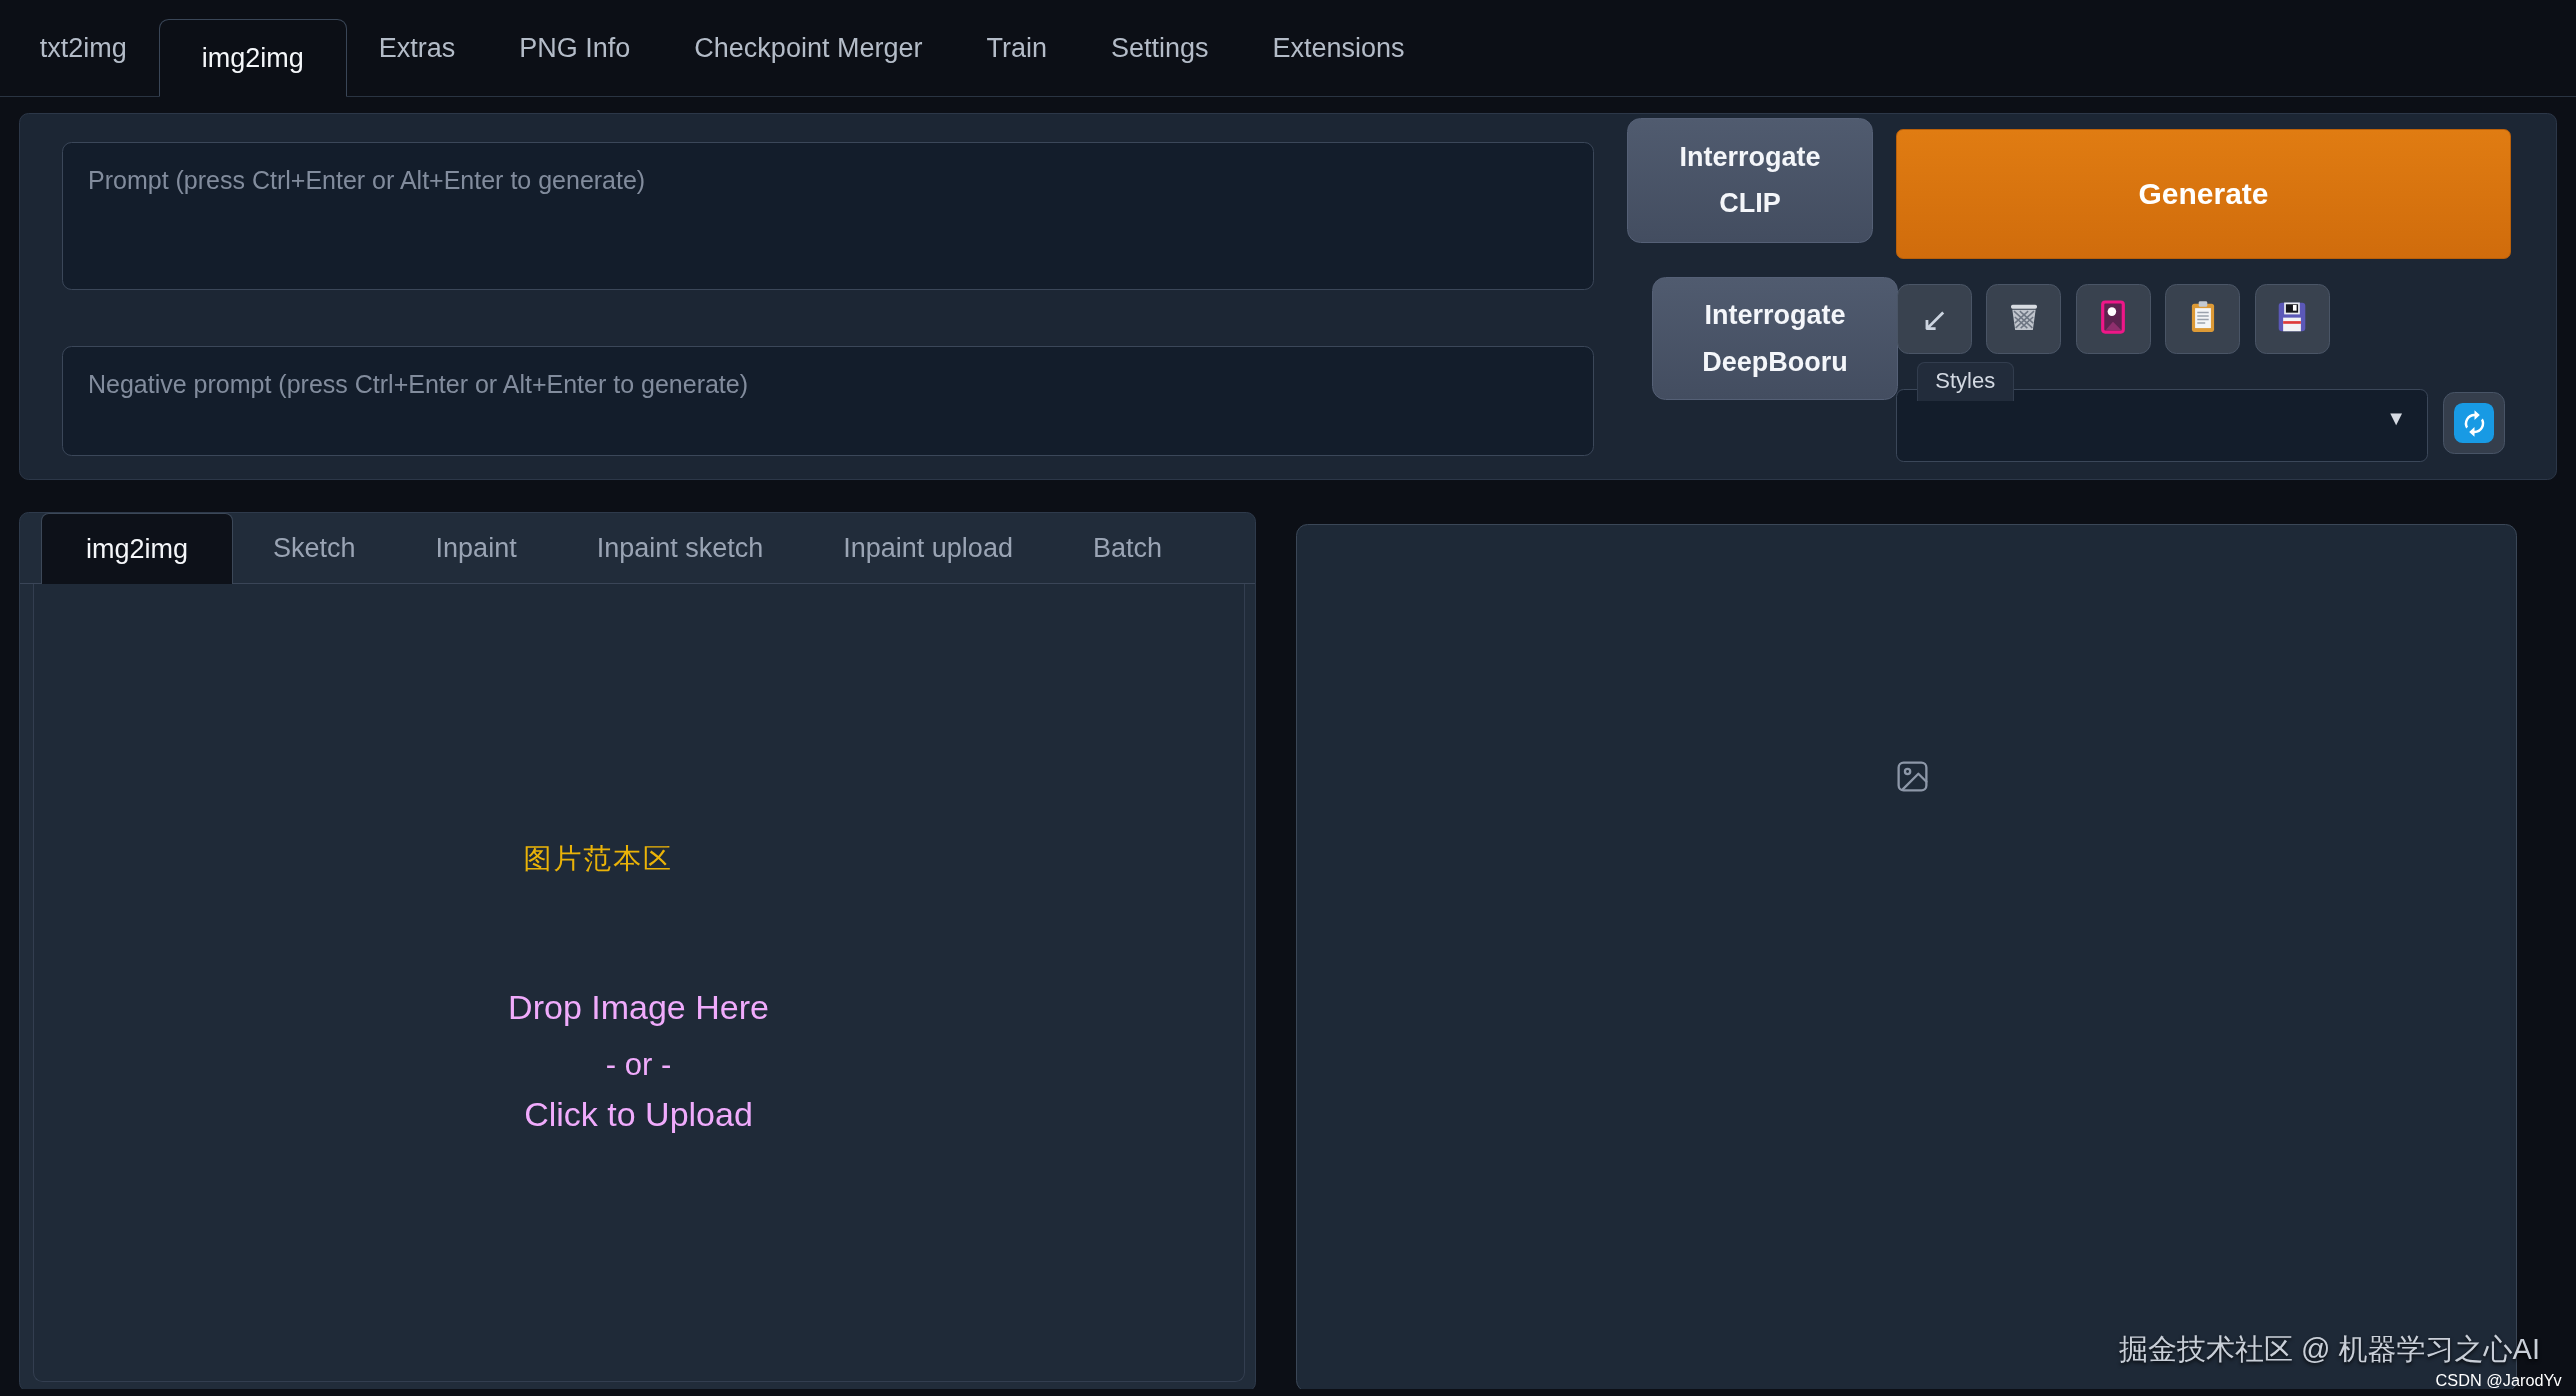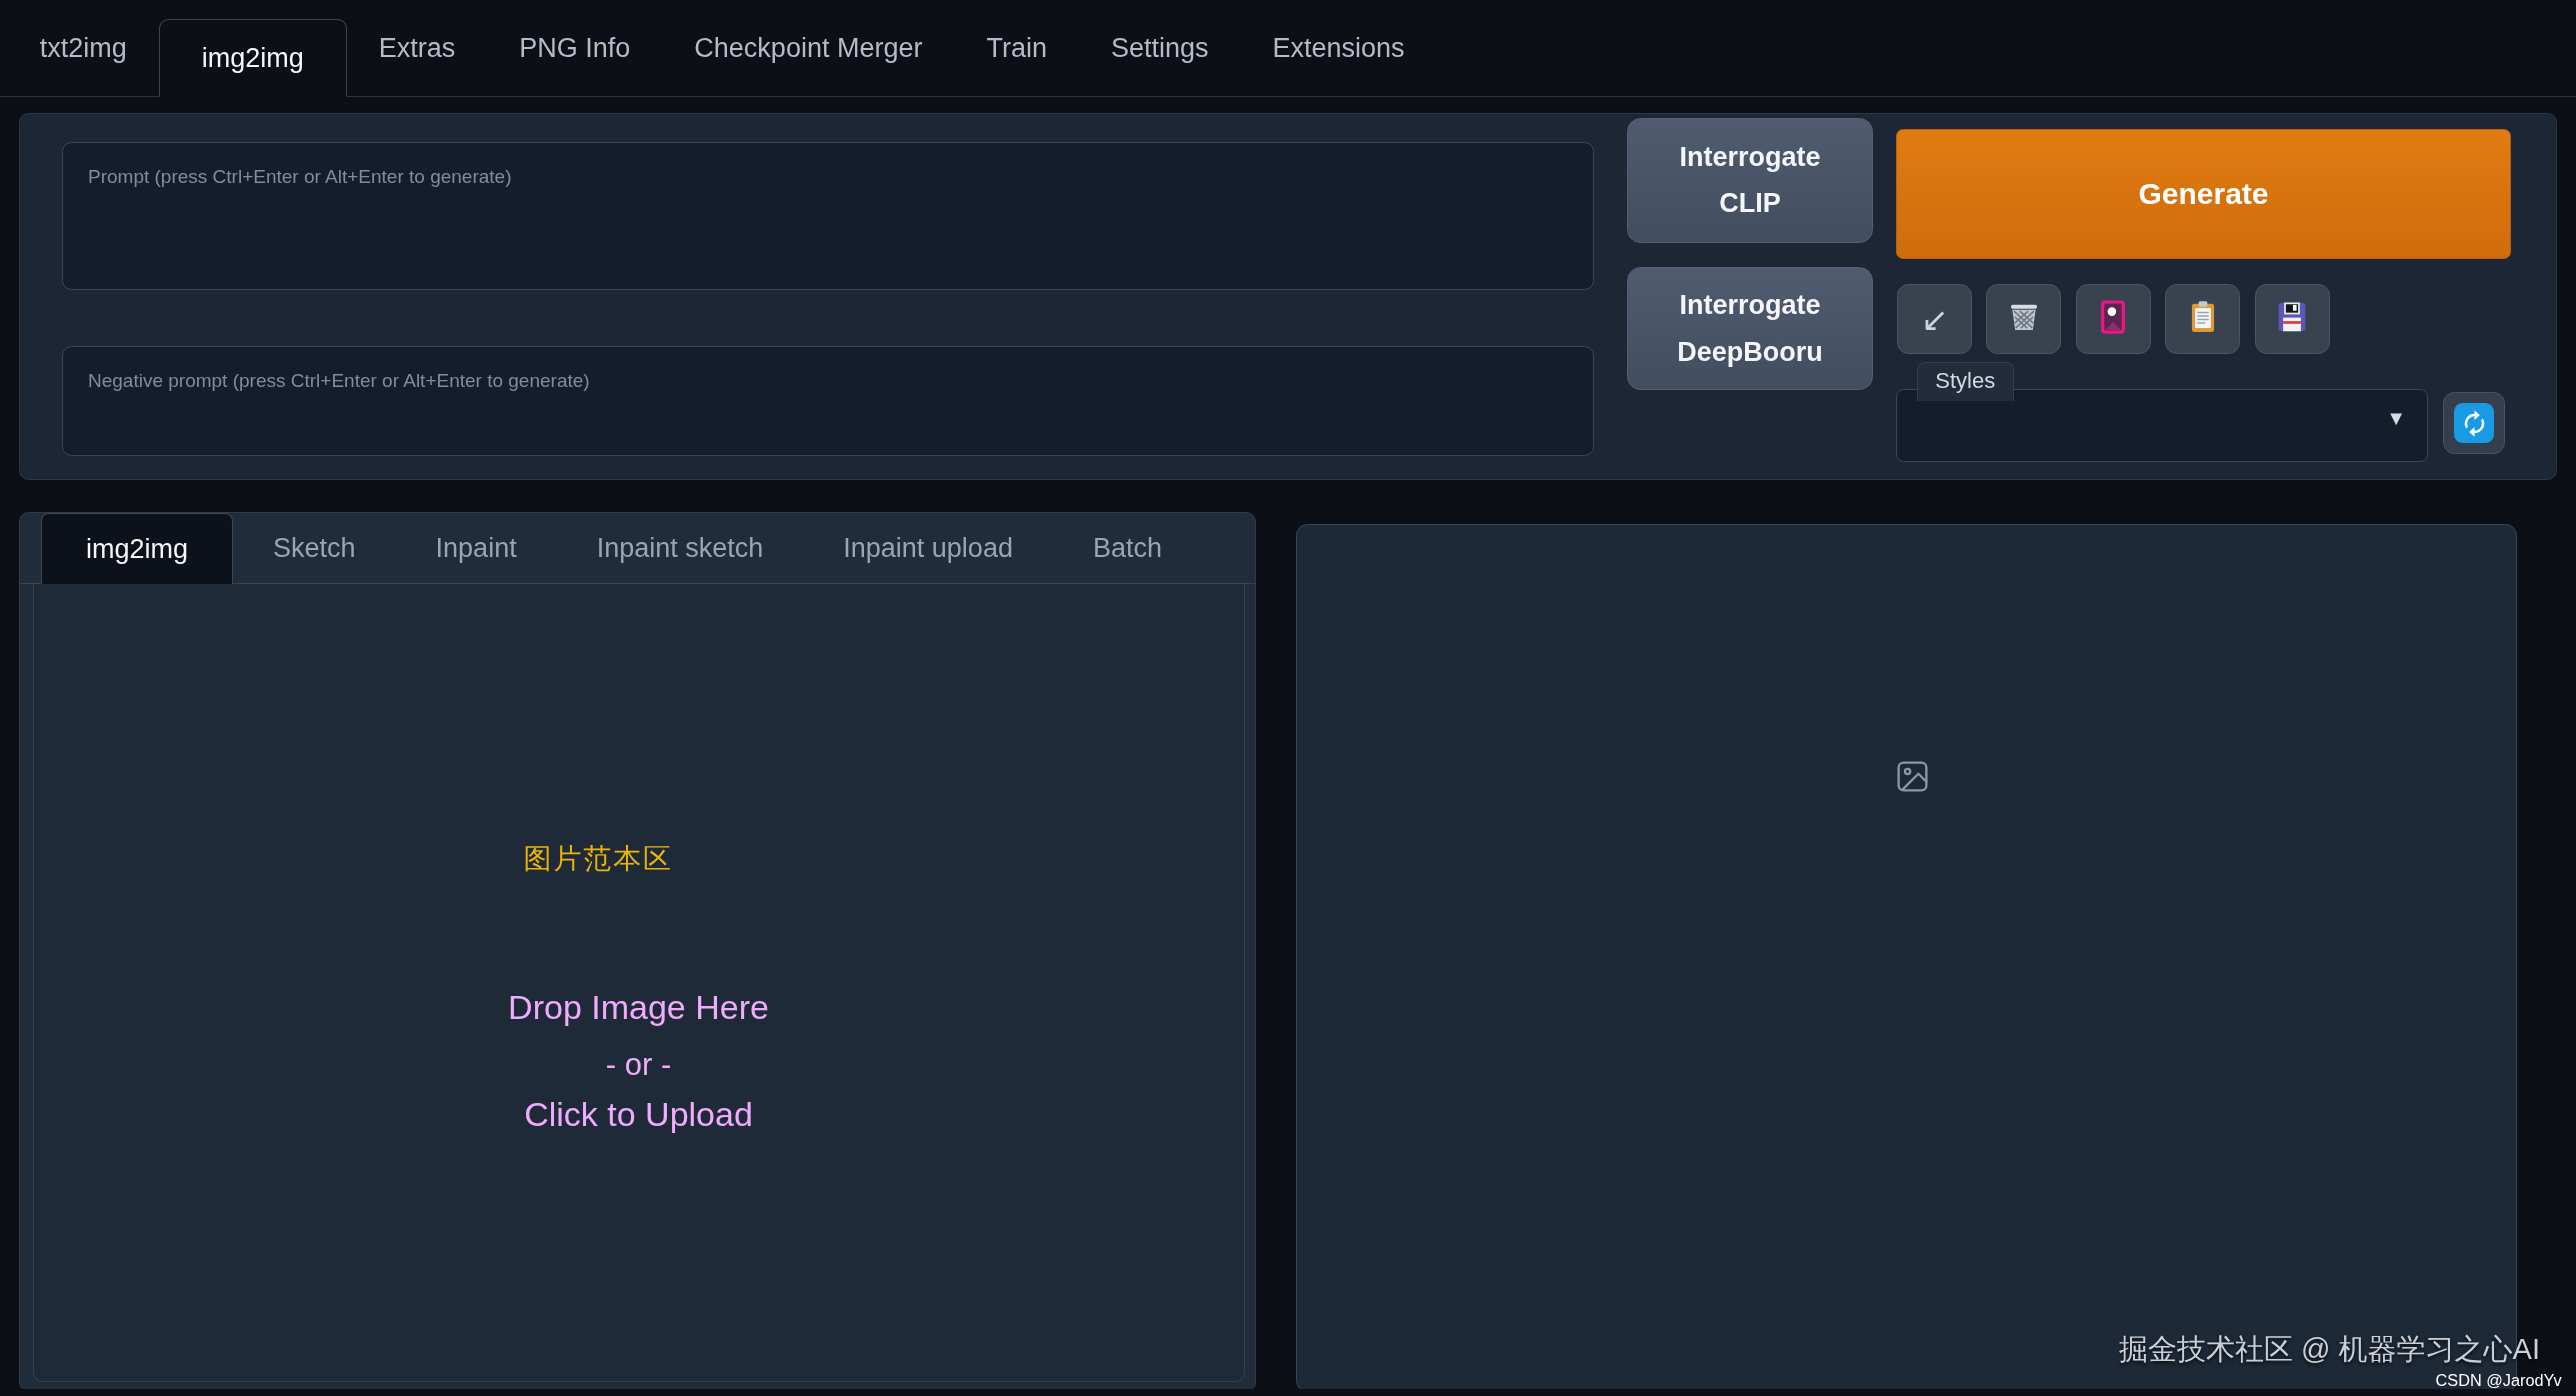--- a/index.html
+++ b/index.html
@@ -26,34 +26,34 @@
     border-radius:9.6px 9.6px 0 0; color:#f5f7fa; z-index:2; padding:0 42px;
   }
   
   .top-panel {
     position:absolute; left:19px; top:113px; width:2538px; height:367px;
     background:#1c2634; border:1px solid #2c3748; border-radius:9.6px;
   }
   .prompt-box {
     position:absolute; left:42px; width:1532px; background:#131d2b;
     border:1px solid #3b4759; border-radius:9.6px; resize:none; outline:none;
-    color:#e5e5e5; font-size:19px; padding:23px 25px;
+    color:#e5e5e5; font-size:25px; padding:23px 25px;
     font-family:"Liberation Sans","DejaVu Sans",sans-serif;
   }
   .prompt-box::placeholder { color:#828c9d; opacity:1; }
   #prompt { top:28px; height:148px; }
   #negative-prompt { top:232px; height:110px; }
   .btn-interrogate {
     position:absolute; left:1607px; width:246px; background:linear-gradient(#505b6f,#434d60);
     border:1px solid #556076; border-radius:13.5px; color:#f4f6fa; font-weight:bold;
     font-size:27px; line-height:1.72; display:flex; align-items:center; justify-content:center;
     text-align:center; padding:0 33px; cursor:pointer;
   }
   #interrogate-clip { top:3.8px; height:125px; }
-  #interrogate-deepbooru { top:153px; height:123px; }
+  #interrogate-deepbooru { top:163px; height:123px;margin-left:25px; }
   .btn-generate {
     position:absolute; left:1876px; top:15.4px; width:615px; height:130px;
     background:linear-gradient(#e07c12,#d06c0c); border:1px solid #b85f0a;
     border-radius:7px; color:#fff; font-weight:bold; font-size:30px;
     display:flex; align-items:center; justify-content:center; cursor:pointer;
   }
   .tools-row { position:absolute; left:1877px; top:170px; display:flex; gap:14.4px; }
   .tool-btn {
     width:75px; height:70px; background:#39424f; border:1px solid #4a5566;
     border-radius:11.5px; display:flex; align-items:center; justify-content:center;

